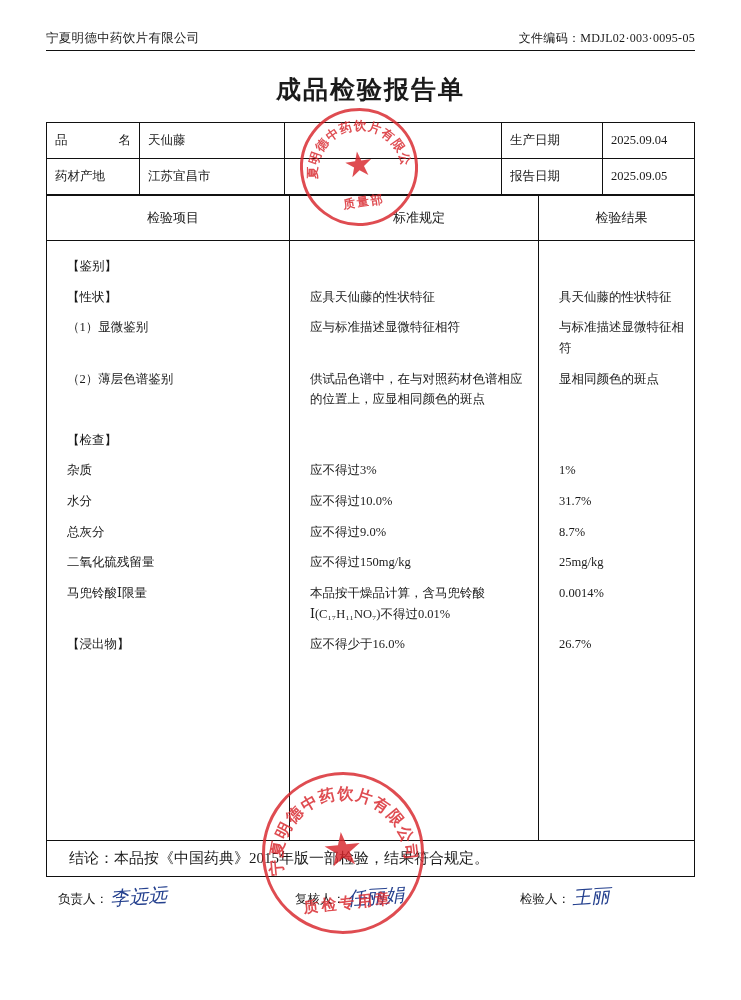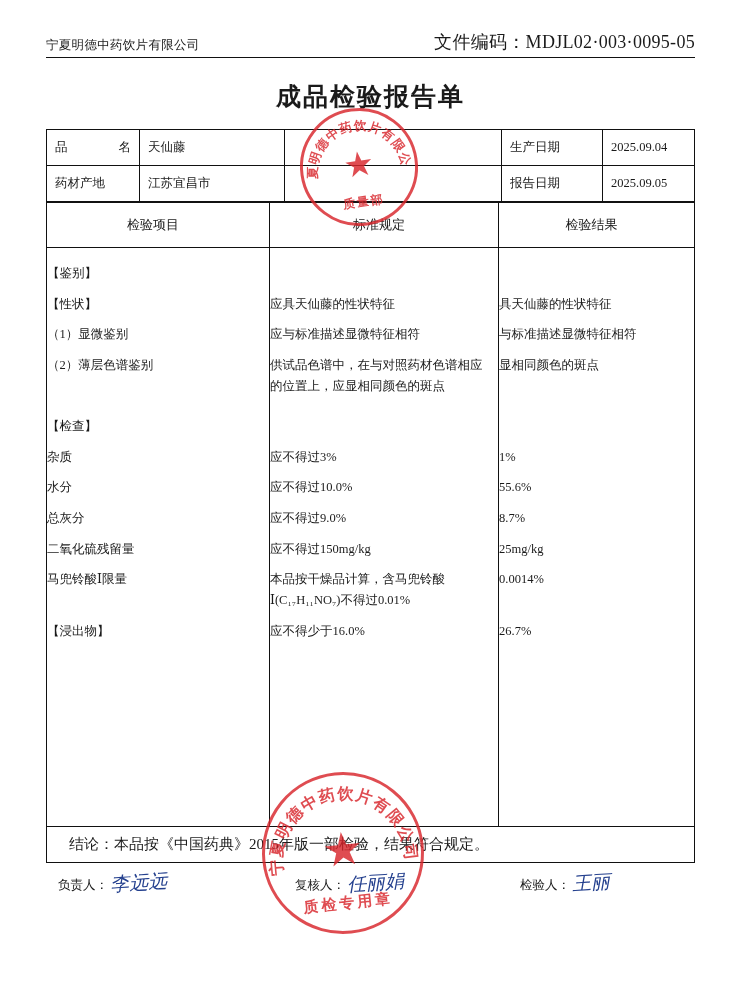--- a/index.html
+++ b/index.html
@@ -26,21 +26,21 @@
   .top-row {
     display: flex;
     justify-content: space-between;
     align-items: flex-end;
     font-size: 12.5px;
     letter-spacing: 0.3px;
     padding-bottom: 3px;
     border-bottom: 1px solid #111;
   }
   .company-name { white-space: nowrap; }
-  .doc-code { white-space: nowrap; font-size: 18px; }
+  .doc-code { white-space: nowrap; font-size: 12px; }
 
   .title {
     text-align: center;
     font-size: 25px;
     font-weight: bold;
     letter-spacing: 2px;
     margin: 22px 0 16px 0;
   }
 
   
@@ -74,21 +74,21 @@
   
   .result-table {
     border-collapse: collapse;
     width: 100%;
     table-layout: fixed;
   }
   .result-table td {
     border-left: 1px solid #111;
     border-right: 1px solid #111;
     font-size: 12.5px;
-    padding: 5px 10px 5px 0;
+    padding: 5px 10px 5px 20px;
     vertical-align: top;
     line-height: 1.65;
   }
   .result-table tr.head td {
     border-top: 1px solid #111;
     border-bottom: 1px solid #111;
     text-align: center;
     height: 34px;
     vertical-align: middle;
     font-size: 13px;
@@ -266,21 +266,21 @@
       <td class="pad-top"></td>
     </tr>
     <tr>
       <td>杂质</td>
       <td>应不得过3%</td>
       <td>1%</td>
     </tr>
     <tr>
       <td>水分</td>
       <td>应不得过10.0%</td>
-      <td>55.6%</td>
+      <td>31.7%</td>
     </tr>
     <tr>
       <td>总灰分</td>
       <td>应不得过9.0%</td>
       <td>8.7%</td>
     </tr>
     <tr>
       <td>二氧化硫残留量</td>
       <td>应不得过150mg/kg</td>
       <td>25mg/kg</td>

